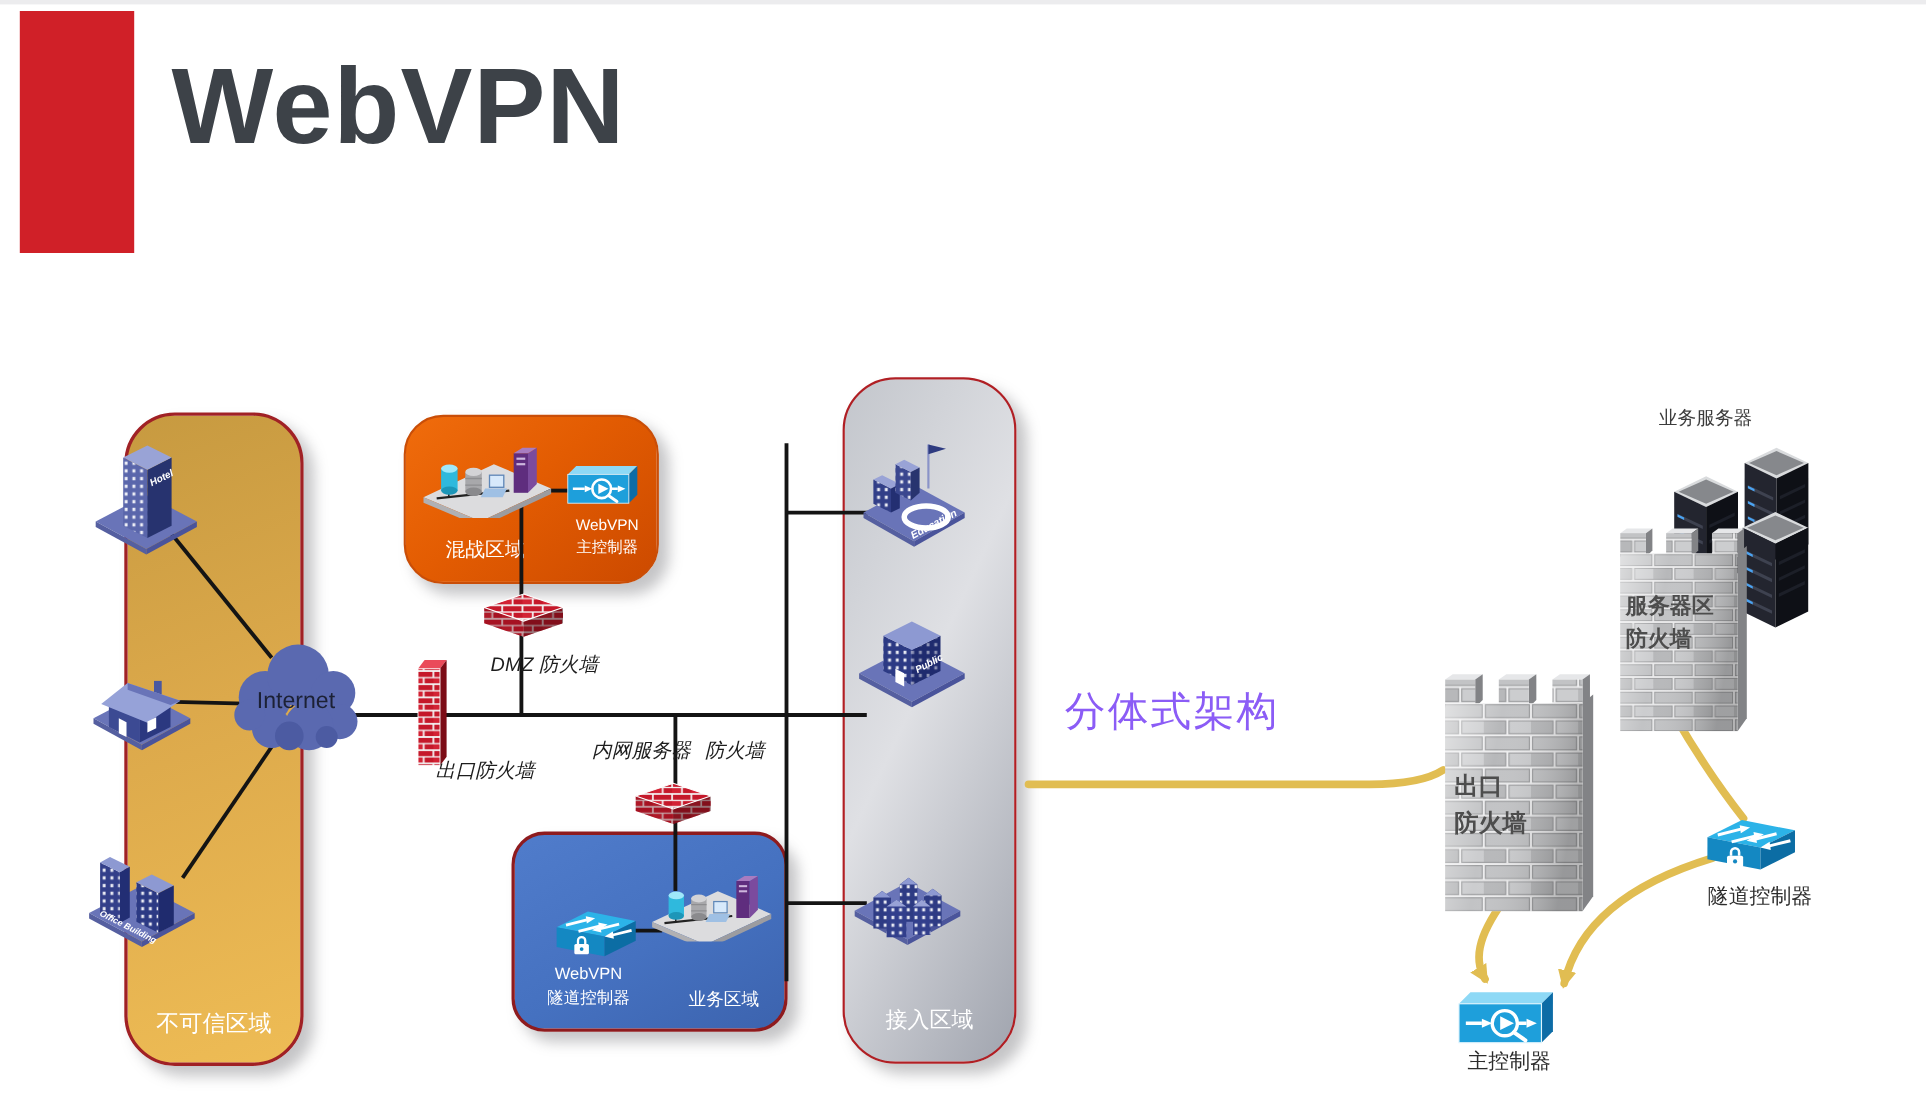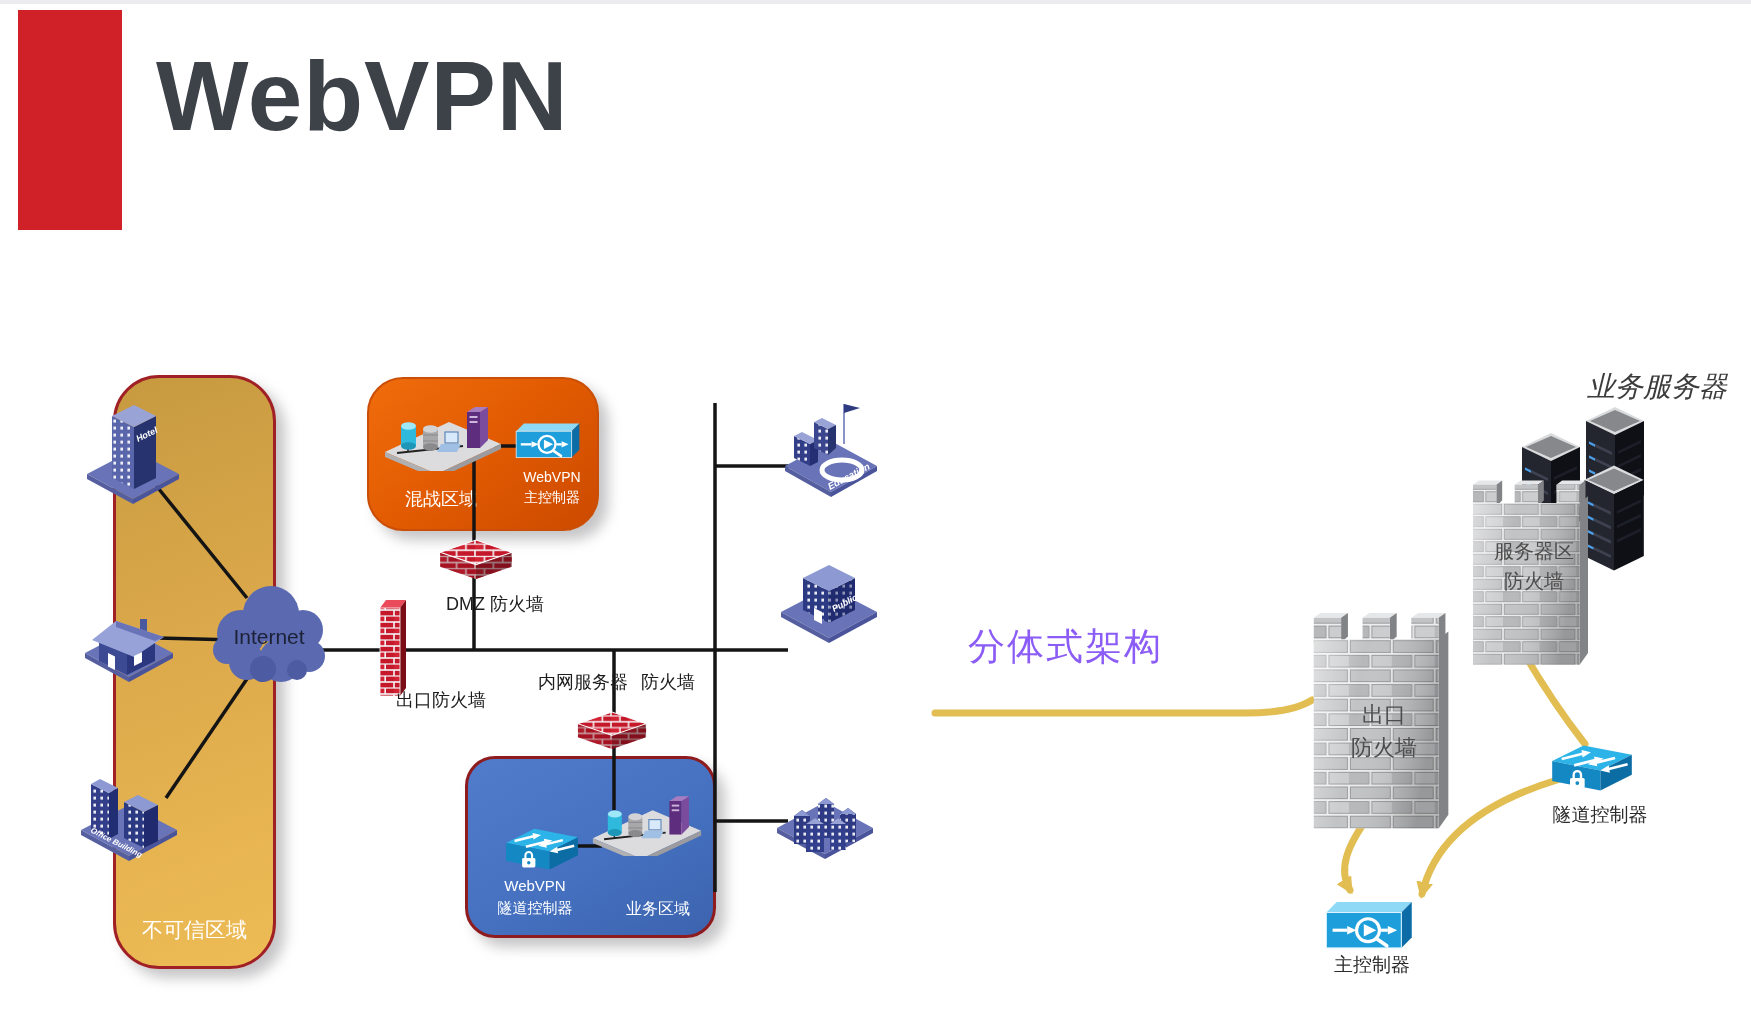--- a/index.html
+++ b/index.html
@@ -26,29 +26,29 @@
   #lbl-melee{left:14px;top:108px;font-size:18px;margin-left:22px;}
   #lbl-business{left:135px;top:140px;width:110px;text-align:center;font-size:16px;}
   #lbl-access{left:0;right:0;bottom:24px;text-align:center;font-size:20px;}
   .devlabel{position:absolute;color:#fff;text-align:center;line-height:1.45;}
   #lbl-master-dev{left:128px;top:88px;width:110px;font-size:14px;}
   #lbl-tunnel-dev{left:12px;top:116px;width:110px;font-size:15px;}
   
   #wires{left:0;top:0;width:1751px;height:1010px;z-index:2;pointer-events:none;}
   
   .icon{position:absolute;z-index:3;}
-  .flabel{position:absolute;z-index:4;color:#1d1d1d;white-space:nowrap;}
+  .flabel{position:absolute;z-index:4;color:#1d1d1d;white-space:nowrap;font-style:italic;}
   #lbl-fw-exit{left:396px;top:688px;font-size:18px;}
   #lbl-fw-dmz{left:446px;top:592px;font-size:18px;}
   #lbl-fw-intranet{left:538px;top:670px;font-size:18px;display:flex;gap:13px;}
   .annot{position:absolute;z-index:4;font-size:37px;color:#8b5cf6;letter-spacing:2px;}
   #annot1{left:968px;top:622px;}
   #annot2{left:968px;top:736px;}
-  #lbl-servers{left:1587px;top:368px;font-size:28px;color:#3c3c3c;z-index:4;font-style:italic;}
-  .walltext{position:absolute;z-index:4;text-align:center;color:#4d4d4d;font-weight:normal;line-height:1.5;}
+  #lbl-servers{left:1508px;top:368px;font-size:17px;color:#3c3c3c;z-index:4;}
+  .walltext{position:absolute;z-index:4;text-align:left;color:#4d4d4d;font-weight:bold;line-height:1.5;}
   #lbl-wall1{left:1322px;top:682px;width:124px;font-size:22px;margin-top:16px;}
   #lbl-wall2{left:1478px;top:536px;width:112px;font-size:20px;}
   #lbl-tunnel{left:1540px;top:802px;width:120px;font-size:19px;color:#2c2c2c;text-align:center;z-index:4;position:absolute;}
   #lbl-master{left:1322px;top:952px;width:100px;font-size:19px;color:#2c2c2c;text-align:center;z-index:4;position:absolute;}
 </style>
 </head>
 <body>
 
 <div id="stage">
   <div class="abs" id="topstrip"></div>
@@ -204,20 +204,23 @@
       <div>主控制器</div>
     </div>
   </div>
   <div class="abs zone" id="zone-business">
     <div class="zone-label" id="lbl-business">业务区域</div>
     <div class="devlabel" id="lbl-tunnel-dev">
       <div>WebVPN</div>
       <div>隧道控制器</div>
     </div>
   </div>
+  <div class="abs zone" id="zone-access">
+    <div class="zone-label" id="lbl-access">接入区域</div>
+  </div>
 
   <svg class="abs" id="wires" viewBox="0 0 1751 1010">
     <g stroke="#141414" stroke-width="3.5">
       <line x1="150" y1="478" x2="247" y2="598"></line>
       <line x1="158" y1="638" x2="236" y2="640"></line>
       <line x1="166" y1="798" x2="253" y2="670"></line>
       <line x1="298" y1="650" x2="788" y2="650"></line>
       <line x1="474" y1="458" x2="474" y2="650"></line>
       <line x1="614" y1="650" x2="614" y2="810"></line>
       <line x1="715" y1="403" x2="715" y2="892"></line>

